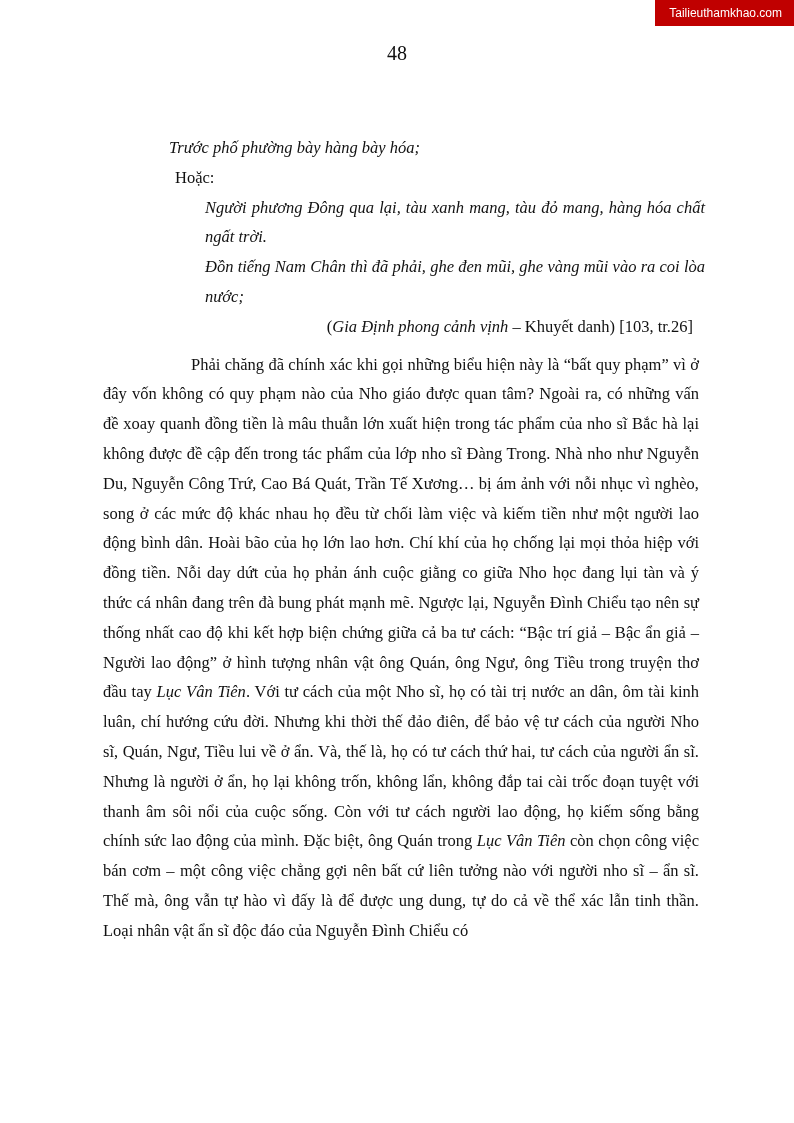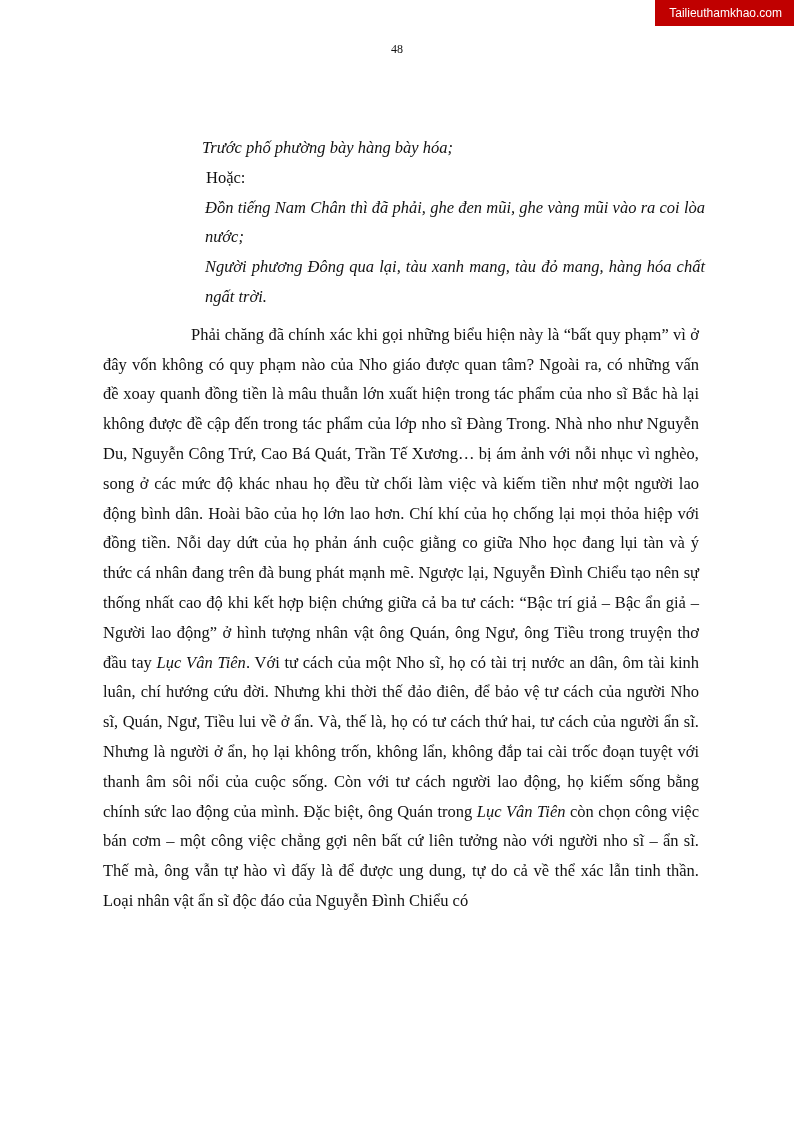--- a/index.html
+++ b/index.html
@@ -27,36 +27,36 @@
     font-size: 12px;
     line-height: 14px;
     padding: 6px 12px 6px 14px;
   }
   .page-number {
     position: absolute;
     top: 42px;
     left: 0;
     width: 100%;
     text-align: center;
-    font-size: 12px;
+    font-size: 20px;
   }
   .content {
     position: absolute;
     left: 95px;
     top: 133px;
     width: 612px;
     font-size: 16.5px;
     line-height: 29.8px;
   }
   .verse-first {
-    margin-left: 107px;
+    margin-left: 74px;
     font-style: italic;
   }
   .connector {
-    margin-left: 111px;
+    margin-left: 80px;
   }
   .verse-second {
     margin-left: 110px;
     width: 500px;
     font-style: italic;
     text-align: justify;
   }
   .citation {
     text-align: right;
     padding-right: 14px;
@@ -81,23 +81,26 @@
 
   <div class="content">
 
     <div class="verse-first">
       <div class="verse-line">Trước phố phường bày hàng bày hóa;</div>
     </div>
 
     <div class="connector">Hoặc:</div>
 
     <div class="verse-second">
+      <div class="verse-line">Người phương Đông qua lại, tàu xanh mang, tàu đỏ mang, hàng hóa chất ngất trời.</div>
       <div class="verse-line">Đồn tiếng Nam Chân thì đã phải, ghe đen mũi, ghe vàng mũi vào ra coi lòa nước;</div>
-      <div class="verse-line">Người phương Đông qua lại, tàu xanh mang, tàu đỏ mang, hàng hóa chất ngất trời.</div>
     </div>
 
+    <div class="citation">
+      <span>(</span><span class="italic">Gia Định phong cảnh vịnh</span><span> – Khuyết danh) [103, tr.26]</span>
+    </div>
 
     <p class="body-par">
       <span>Phải chăng đã chính xác khi gọi những biểu hiện này là “bất quy phạm” vì ở đây vốn không có quy phạm nào của Nho giáo được quan tâm? Ngoài ra, có những vấn đề xoay quanh đồng tiền là mâu thuẫn lớn xuất hiện trong tác phẩm của nho sĩ Bắc hà lại không được đề cập đến trong tác phẩm của lớp nho sĩ Đàng Trong. Nhà nho như Nguyễn Du, Nguyễn Công Trứ, Cao Bá Quát, Trần Tế Xương… bị ám ảnh với nỗi nhục vì nghèo, song ở các mức độ khác nhau họ đều từ chối làm việc và kiếm tiền như một người lao động bình dân. Hoài bão của họ lớn lao hơn. Chí khí của họ chống lại mọi thỏa hiệp với đồng tiền. Nỗi day dứt của họ phản ánh cuộc giằng co giữa Nho học đang lụi tàn và ý thức cá nhân đang trên đà bung phát mạnh mẽ. Ngược lại, Nguyễn Đình Chiểu tạo nên sự thống nhất cao độ khi kết hợp biện chứng giữa cả ba tư cách: “Bậc trí giả – Bậc ẩn giả – Người lao động” ở hình tượng nhân vật ông Quán, ông Ngư, ông Tiều trong truyện thơ đầu tay </span><span class="italic">Lục Vân Tiên</span><span>. Với tư cách của một Nho sĩ, họ có tài trị nước an dân, ôm tài kinh luân, chí hướng cứu đời. Nhưng khi thời thế đảo điên, để bảo vệ tư cách của người Nho sĩ, Quán, Ngư, Tiều lui về ở ẩn. Và, thế là, họ có tư cách thứ hai, tư cách của người ẩn sĩ. Nhưng là người ở ẩn, họ lại không trốn, không lẩn, không đắp tai cài trốc đoạn tuyệt với thanh âm sôi nổi của cuộc sống. Còn với tư cách người lao động, họ kiếm sống bằng chính sức lao động của mình. Đặc biệt, ông Quán trong </span><span class="italic">Lục Vân Tiên</span><span> còn chọn công việc bán cơm – một công việc chẳng gợi nên bất cứ liên tưởng nào với người nho sĩ – ẩn sĩ. Thế mà, ông vẫn tự hào vì đấy là để được ung dung, tự do cả về thể xác lẫn tinh thần. Loại nhân vật ẩn sĩ độc đáo của Nguyễn Đình Chiểu có</span>
     </p>
 
   </div>
 </div>
 
 </body></html>

